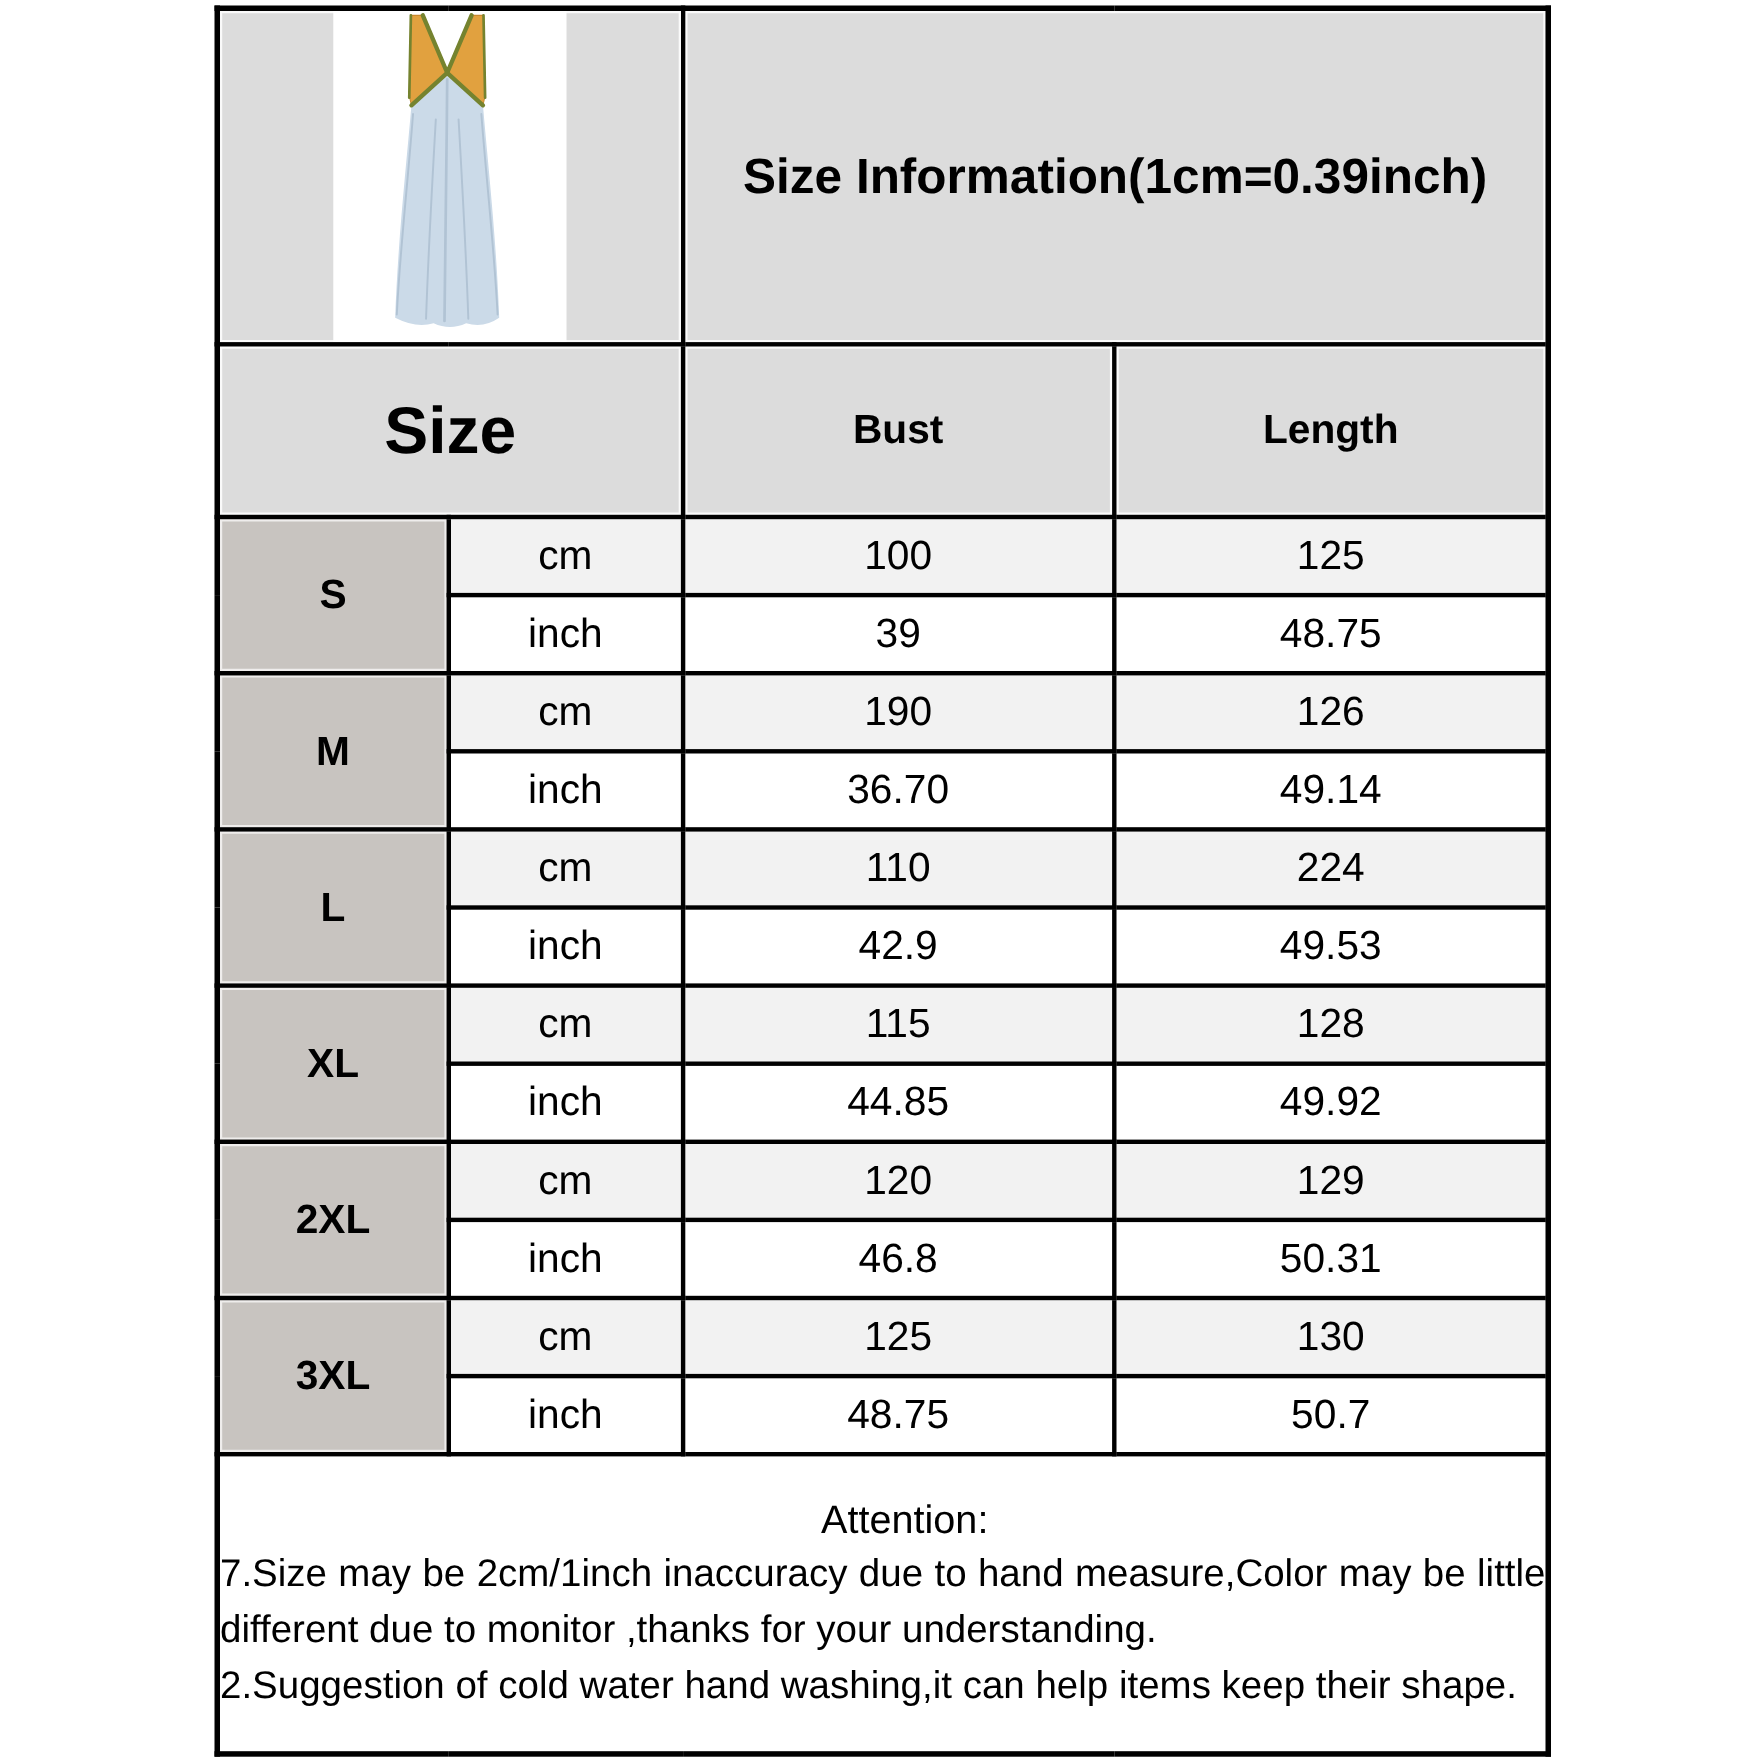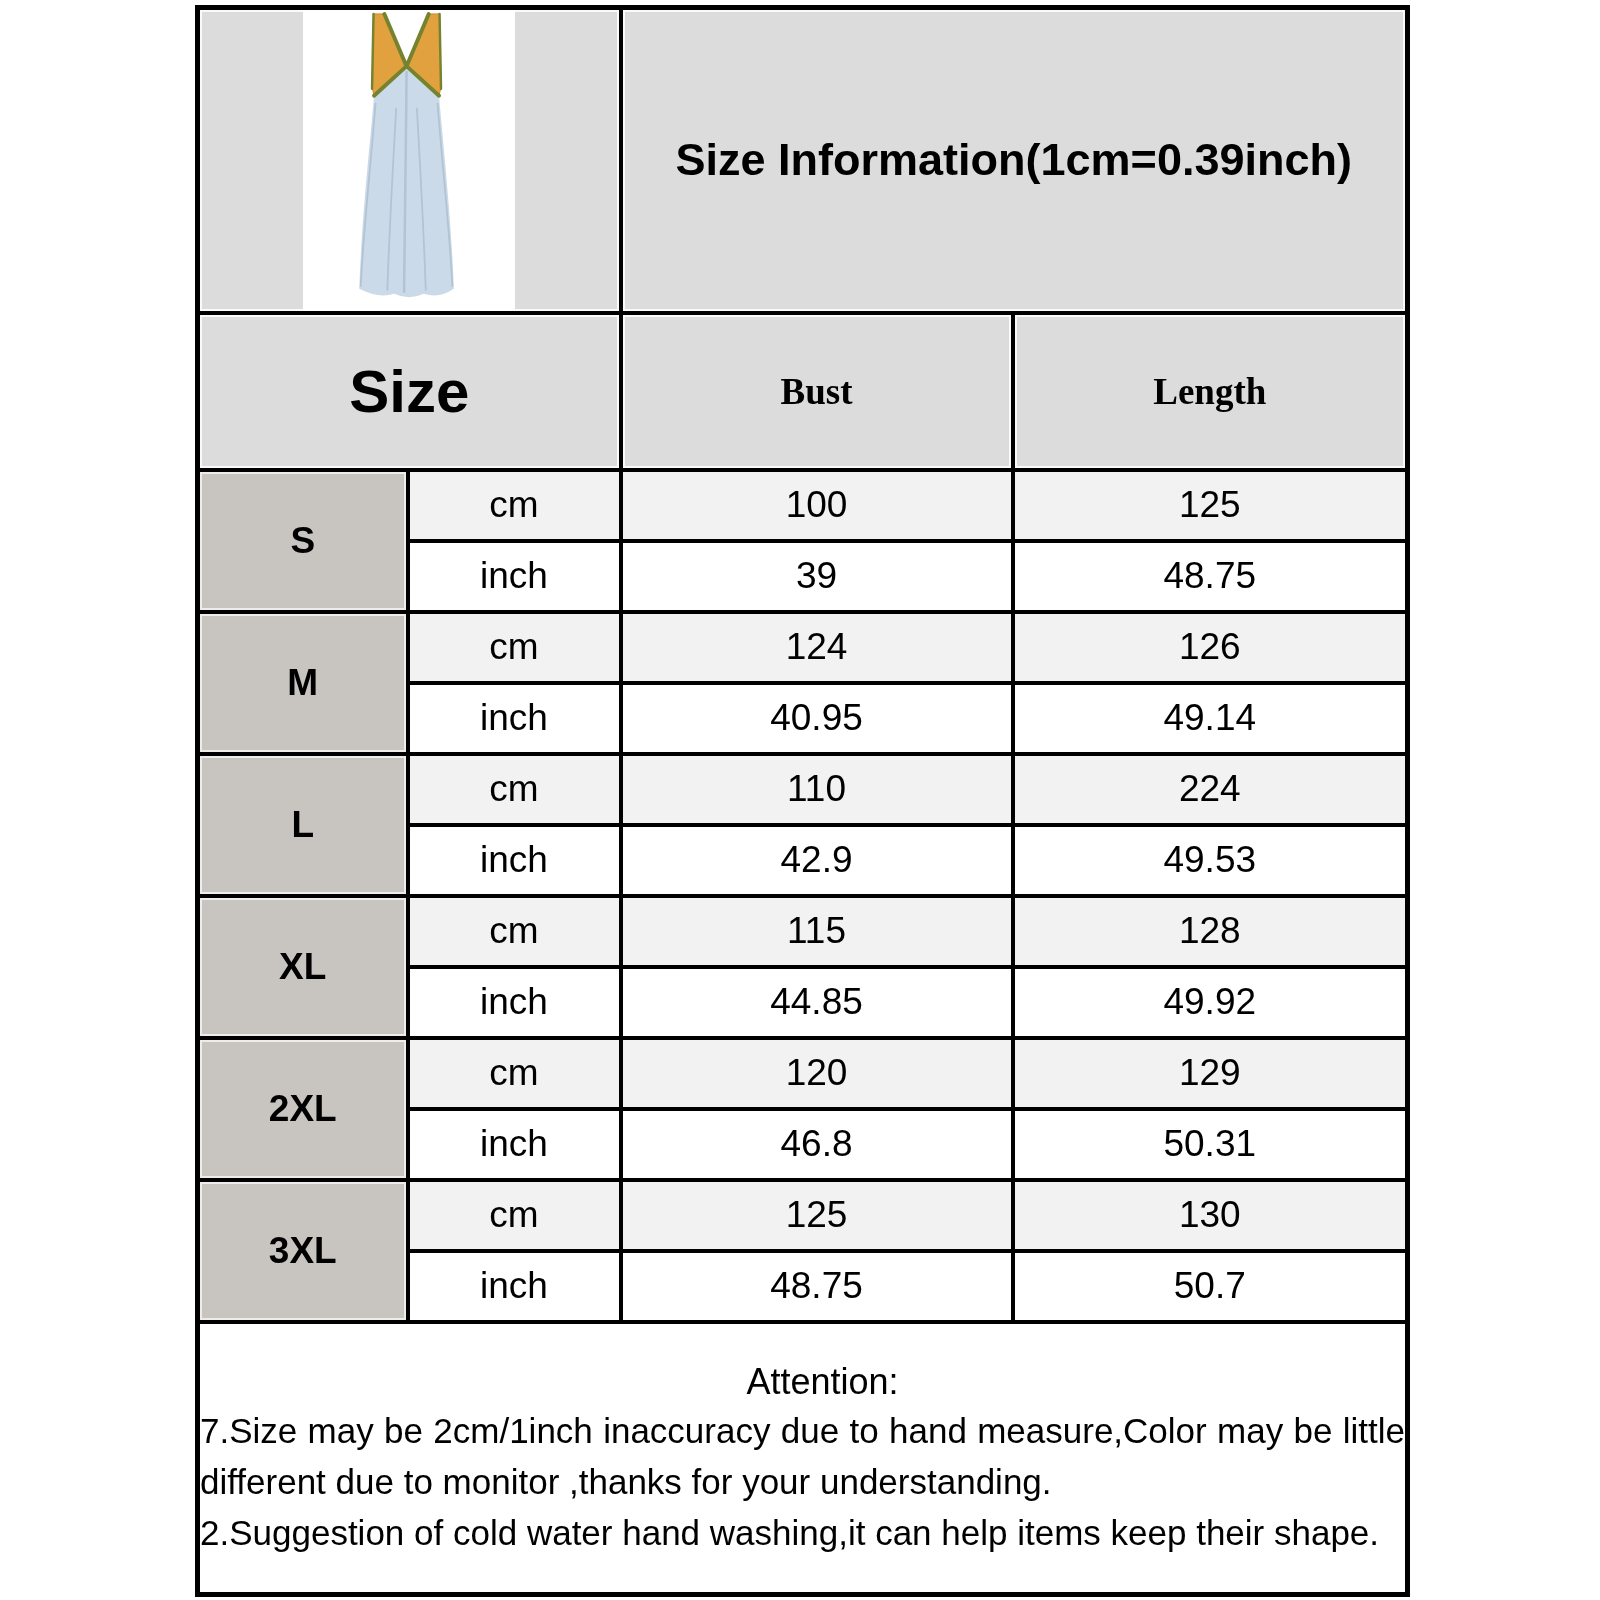--- a/index.html
+++ b/index.html
@@ -38,21 +38,21 @@
   }
   .cell-image{position:relative;}
   .white-strip{
     position:absolute;left:103px;top:0;width:212px;height:100%;
     background:#ffffff;
   }
   .white-strip svg{display:block;width:100%;height:100%;}
 
   .cell-title{font-size:45px;font-weight:bold;letter-spacing:0;}
   .cell-size-header{font-size:60px;font-weight:bold;}
-  .cell-col-header{font-size:37px;font-weight:bold;font-family:Liberation Serif, serif;}
+  .cell-col-header{font-size:37px;font-weight:bold;}
 
   .cell-size{
     background:var(--size-cell-gray);
     box-shadow:inset 0 0 0 2px rgba(255,255,255,.7);
     font-size:37px;font-weight:bold;
   }
   .cell-unit,.cell-val{font-size:37px;font-weight:normal;}
   tr.row-cm .cell-unit,tr.row-cm .cell-val{background:var(--cm-row-gray);}
   tr.row-inch .cell-unit,tr.row-inch .cell-val{background:var(--inch-row-white);}
 
@@ -121,26 +121,26 @@
   </tr>
   <tr class="row-inch">
     <td class="cell-unit">inch</td>
     <td class="cell-val">39</td>
     <td class="cell-val">48.75</td>
   </tr>
 
   <tr class="row-cm">
     <td rowspan="2" class="cell-size">M</td>
     <td class="cell-unit">cm</td>
-    <td class="cell-val">124</td>
+    <td class="cell-val">190</td>
     <td class="cell-val">126</td>
   </tr>
   <tr class="row-inch">
     <td class="cell-unit">inch</td>
-    <td class="cell-val">40.95</td>
+    <td class="cell-val">36.70</td>
     <td class="cell-val">49.14</td>
   </tr>
 
   <tr class="row-cm">
     <td rowspan="2" class="cell-size">L</td>
     <td class="cell-unit">cm</td>
     <td class="cell-val">110</td>
     <td class="cell-val">224</td>
   </tr>
   <tr class="row-inch">

